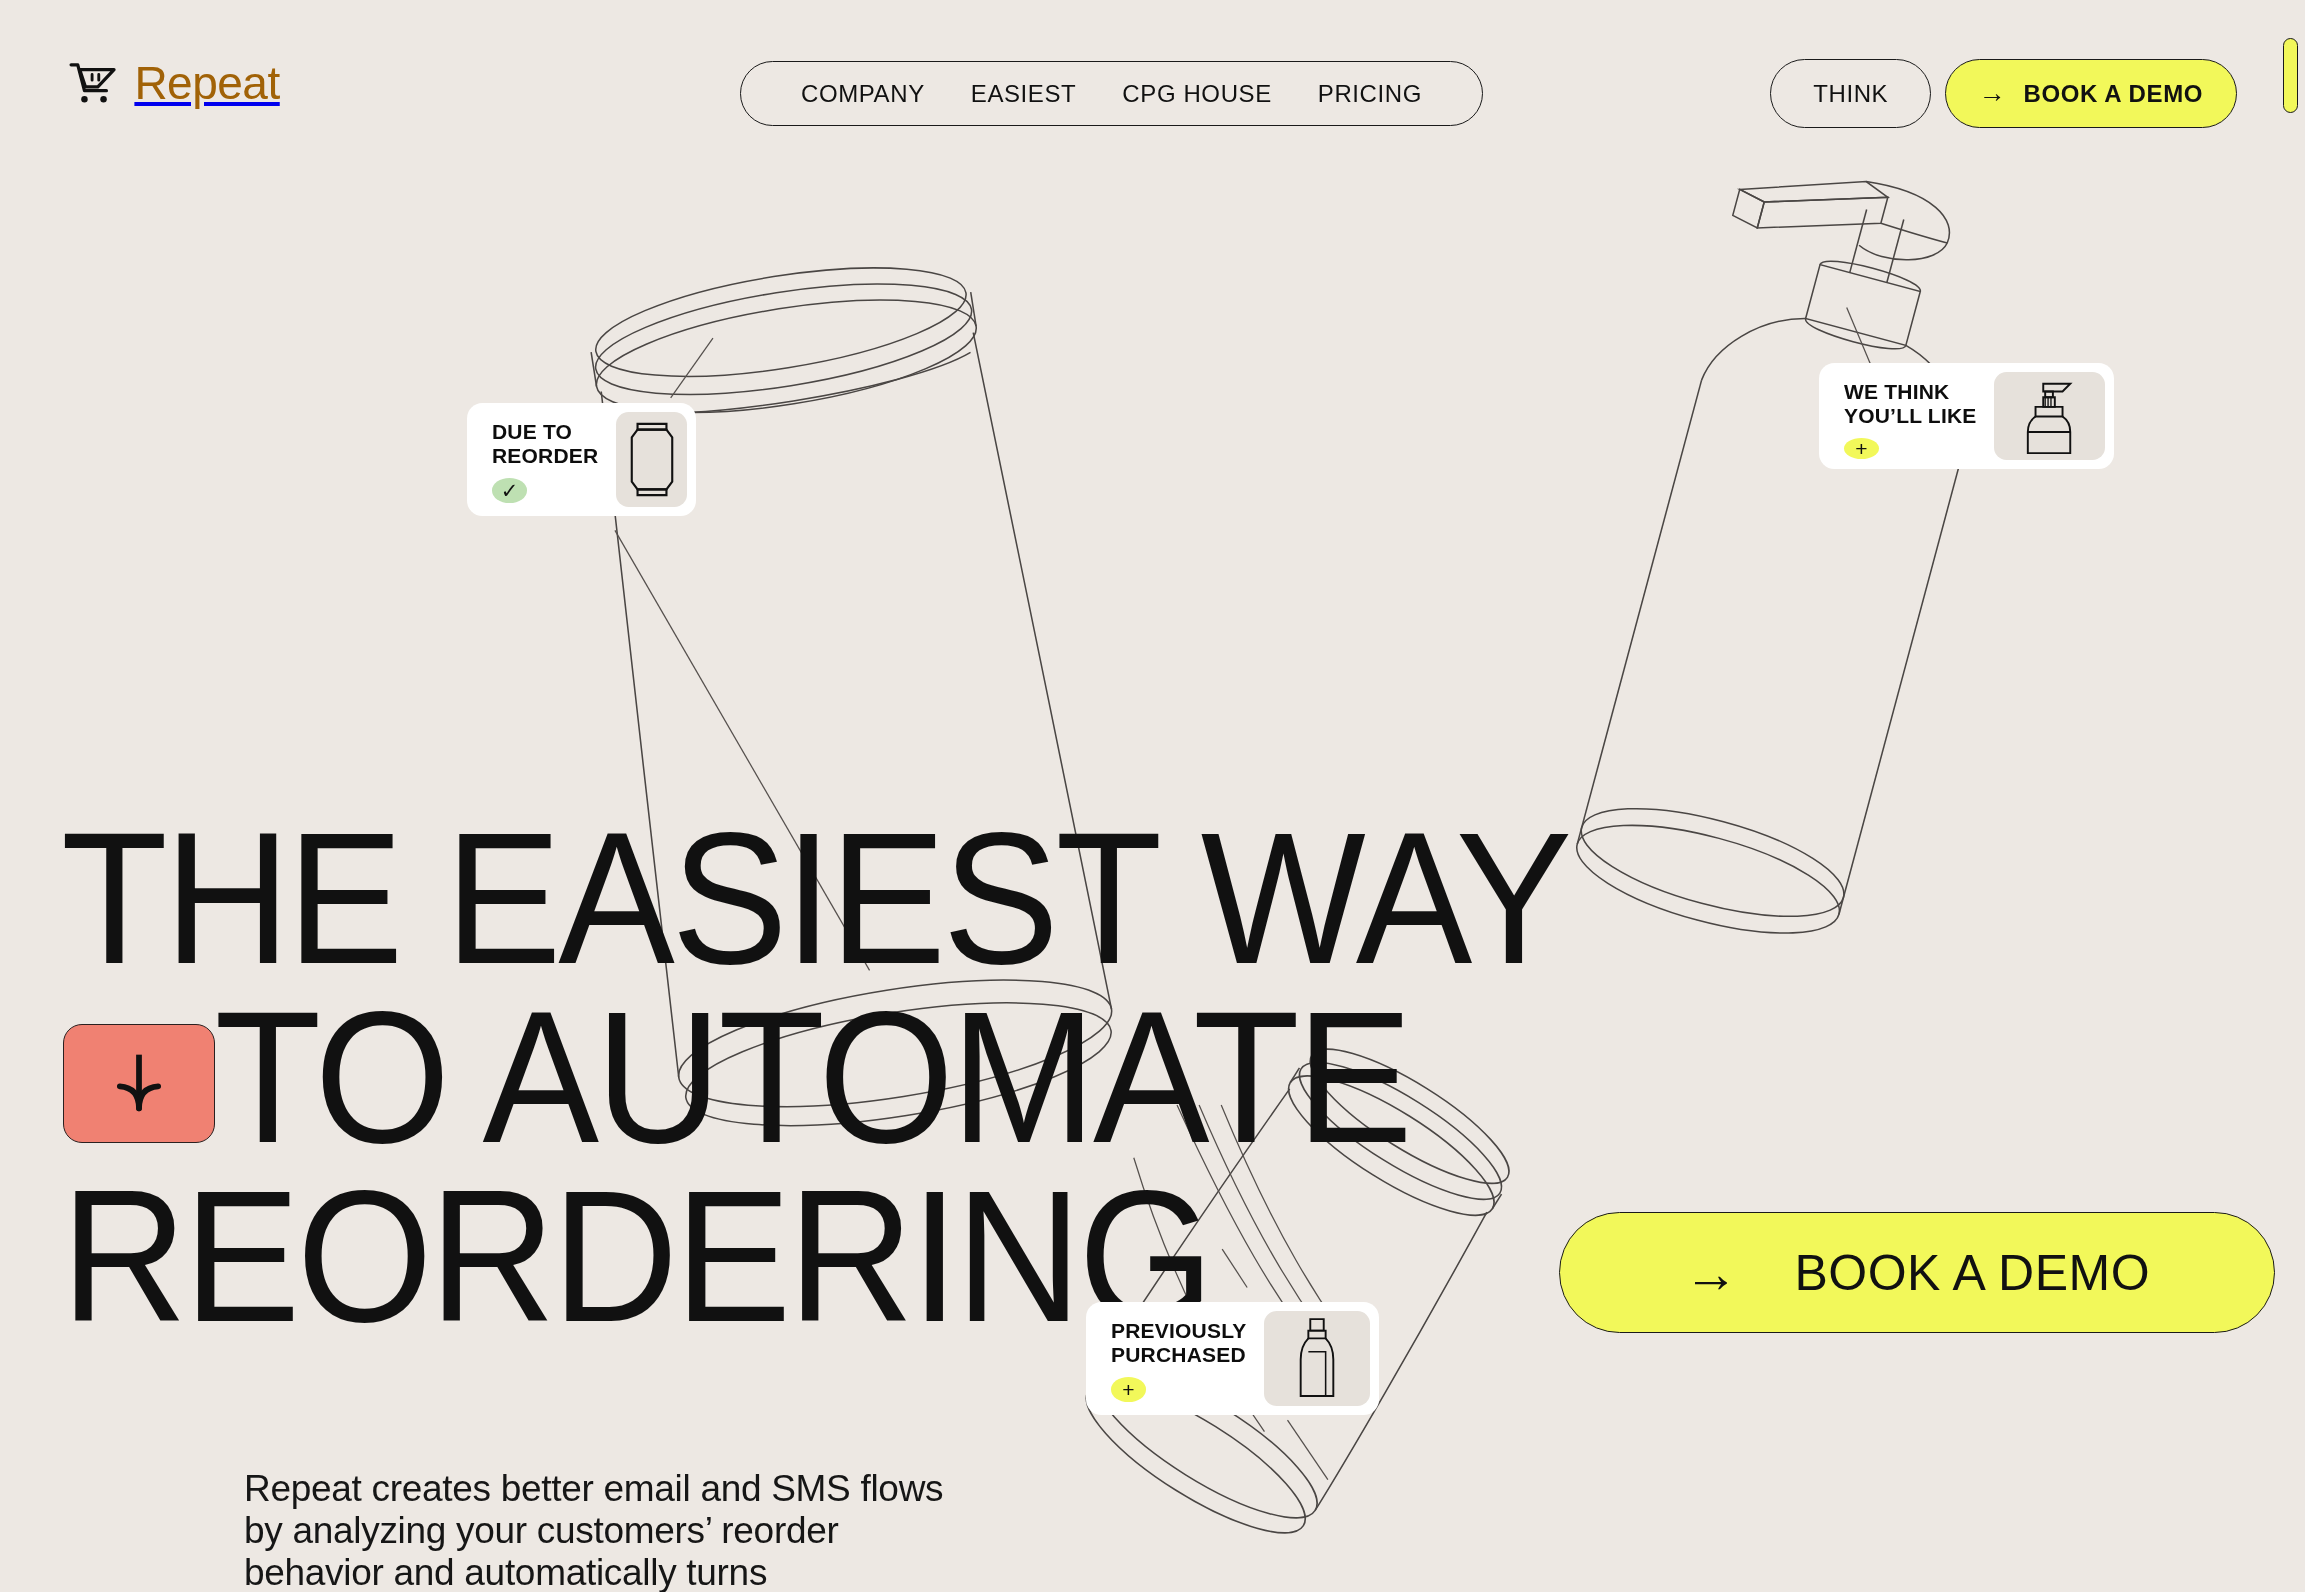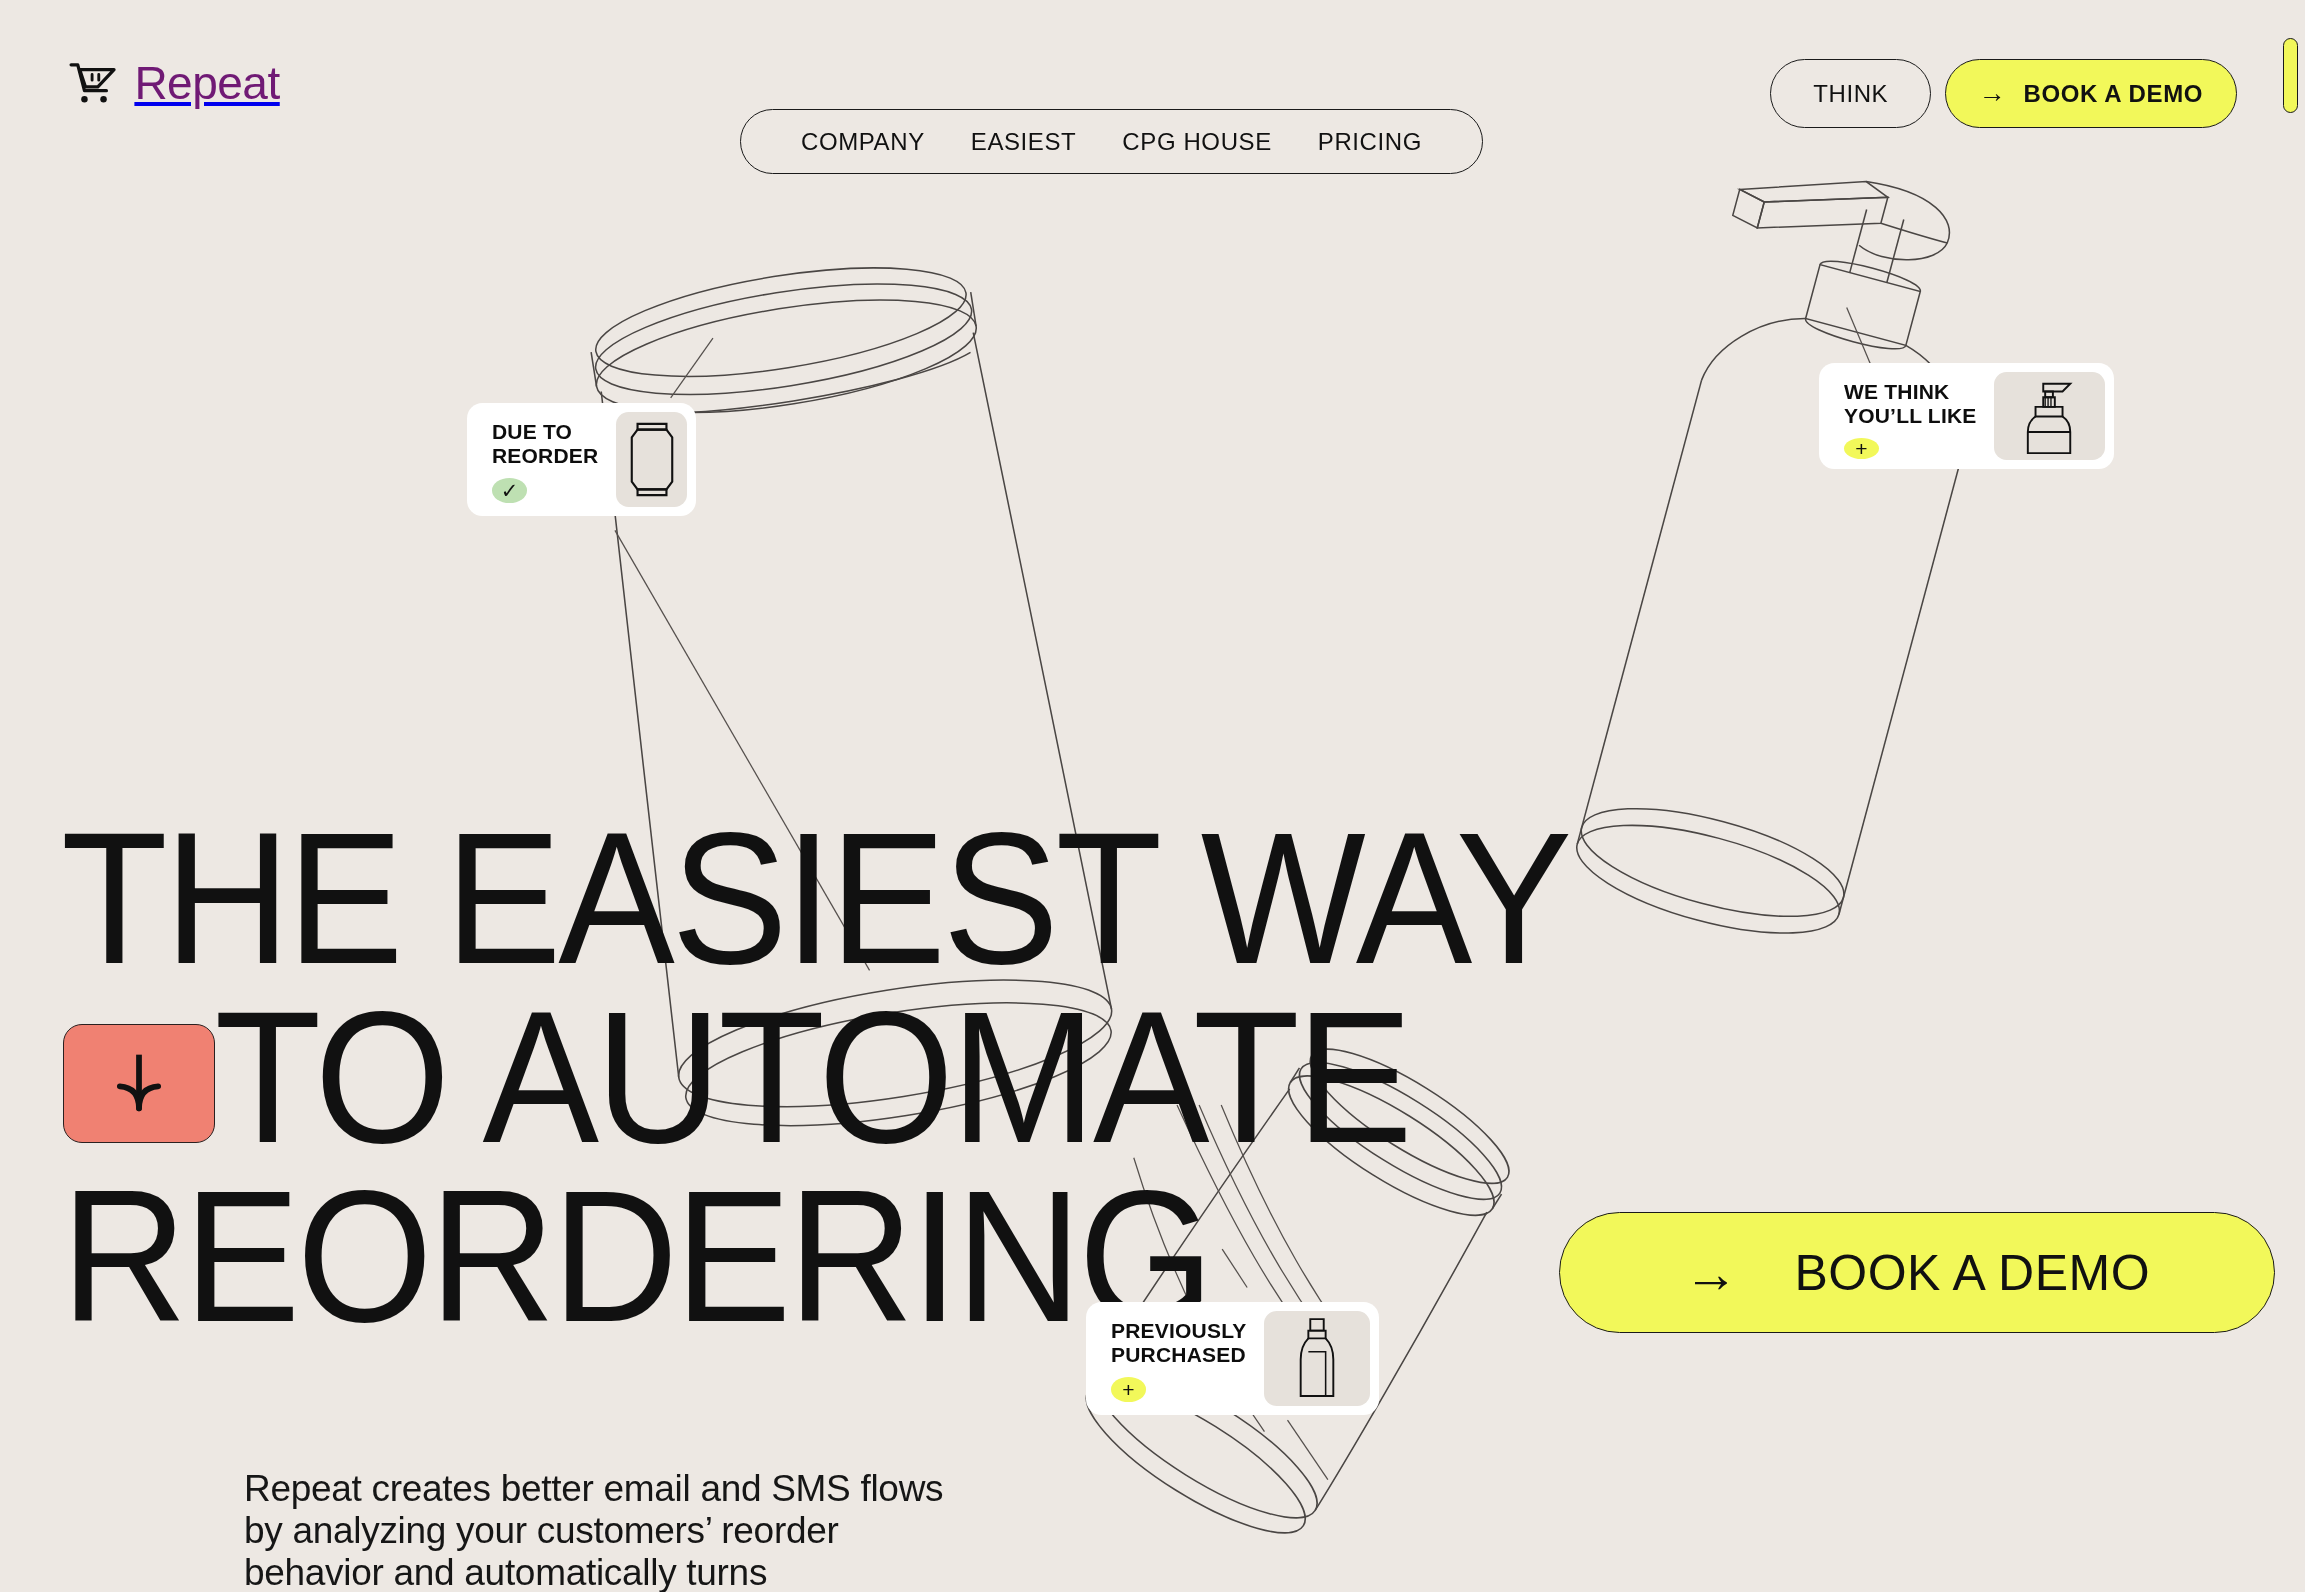--- a/index.html
+++ b/index.html
@@ -42,36 +42,35 @@
     top: 60px;
     display: flex;
     align-items: center;
     gap: 15.4px;
   }
   .brand-mark { width: 50px; height: 42px; display: block; }
   .brand-name {
     font-size: 46px;
     letter-spacing: -0.5px;
     font-weight: 400;
-    color: #701a75;
+    color: #a16207;
     line-height: 1;
   }
 
   .nav-pill {
     position: absolute;
     left: 740px;
     top: 61px;
     height: 65px;
     border: 1.4px solid #1a1a1a;
     border-radius: 38px;
     display: flex;
     align-items: center;
     gap: 0;
     padding: 0 37px;
-    margin-top: 48px;
   }
   .nav-link {
     font-size: 24px;
     letter-spacing: 0.6px;
     font-weight: 500;
     color: #111;
     text-decoration: none;
     padding: 0 23px;
     white-space: nowrap;
     line-height: 1;

